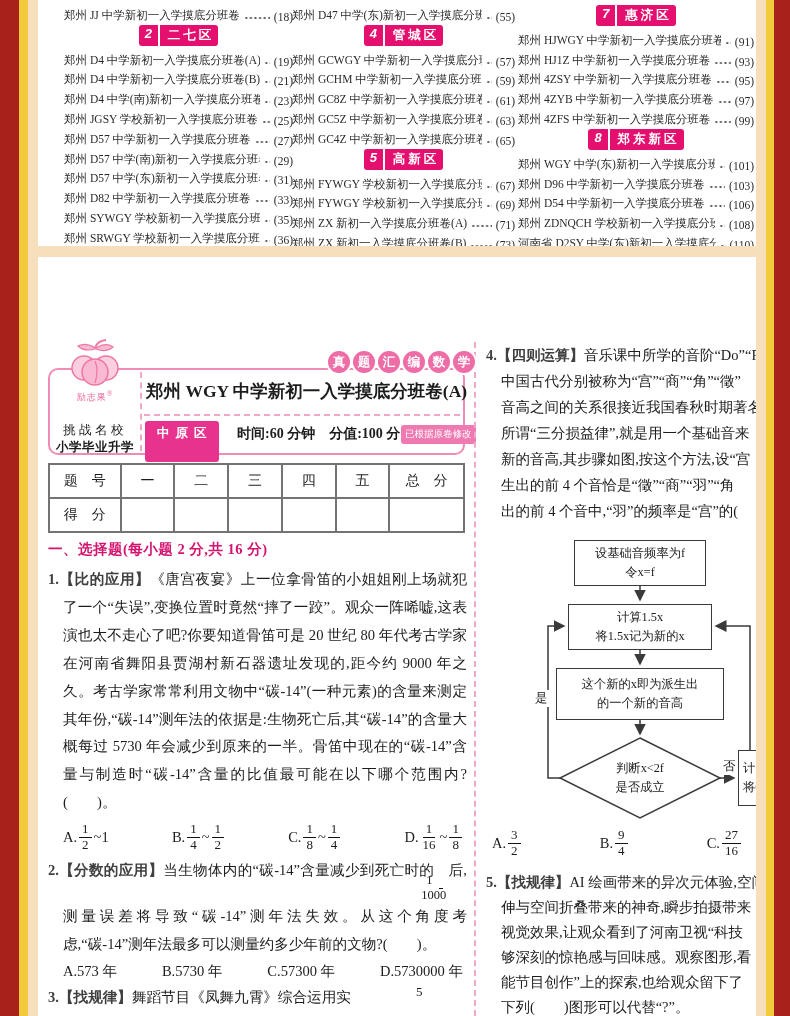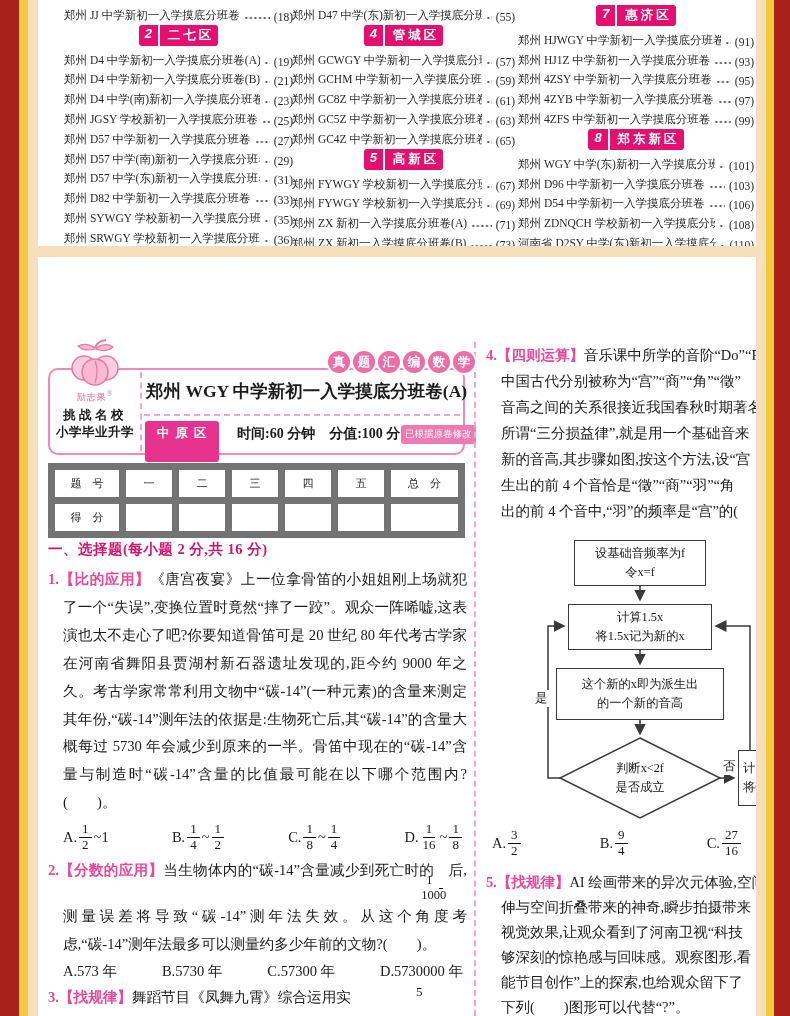--- a/index.html
+++ b/index.html
@@ -35,44 +35,44 @@
   .toc-badge .num { font-style:italic; font-size:13px; padding:1px 6px 2px 6px; border-right:2px solid #fff; }
   .toc-badge .bnm { font-size:12.5px; letter-spacing:3px; padding:2px 4px 2px 8px; }
 
   
   .hd-box { position:absolute; left:48px; top:368px; width:417px; height:87px;
       border:2px solid #f08ab6; border-radius:10px; background:#fff; }
   .hd-vdiv { position:absolute; left:140px; top:372px; height:79px; border-left:2px dashed #f2a6c8; }
   .hd-hdiv { position:absolute; left:144px; top:414px; width:316px; border-top:2px dashed #f2a6c8; }
   .brand { position:absolute; left:52px; top:338px; width:86px; text-align:center; z-index:5; }
   .brand .lz { color:#ec67a0; font-size:9px; letter-spacing:1px; margin-top:-3px; }
-  .brand .sl1 { font-size:12.5px; font-weight:bold; letter-spacing:3.5px; margin-top:3px; }
+  .brand .sl1 { font-size:12.5px; font-weight:normal; letter-spacing:3.5px; margin-top:18px; }
   .brand .sl2 { font-size:12.5px; font-weight:bold; letter-spacing:0.5px; }
   .pills { position:absolute; left:328px; top:351px; display:flex; gap:3px; z-index:6; }
   .pill { width:22px; height:22px; border-radius:50%; background:#ee6da6; color:#fff;
       font-family:"Liberation Sans",sans-serif; font-weight:bold; font-size:12.5px;
       line-height:22px; text-align:center; box-shadow:0 0 0 2px #fff; }
   .paper-title { position:absolute; left:146px; top:379px; width:316px; text-align:center;
       font-size:17.5px; font-weight:bold; white-space:nowrap; }
   .district { position:absolute; left:145px; top:421px; background:#e7338d; color:#fff;
       font-family:"Liberation Sans",sans-serif; font-weight:bold; font-size:12.5px;
       letter-spacing:6px; padding:4px 6px 20px 12px; border-radius:3px; }
   .meta { position:absolute; left:237px; top:425px; font-size:14px; font-weight:bold; }
   .note-badge { position:absolute; left:401px; top:425px; background:#ef7ab2; color:#fff;
       font-family:"Liberation Sans",sans-serif; font-size:9.5px; padding:3px 4px; border-radius:3px; }
 
   
   .score-table { position:absolute; left:48px; top:463px; width:417px; border-collapse:collapse; }
-  .score-table td { border:7px solid #737373; height:34px; text-align:center; font-size:11px; }
+  .score-table td { border:2px solid #737373; height:34px; text-align:center; font-size:14px; }
 
   
   .lcol { position:absolute; left:48px; top:540px; width:419px; z-index:2; }
   .sec-title { font-size:14.5px; color:#d4156f; font-weight:bold; letter-spacing:0.5px; height:22px; margin-bottom:4px; }
   .qp { font-size:14.6px; line-height:27.9px; text-align:justify; padding-left:15px; text-indent:-15px; }
-  .qtag { color:#ec4899; font-weight:bold; }
+  .qtag { color:#404040; font-weight:bold; }
   .opt-row { display:flex; justify-content:space-between; align-items:center;
       padding:0 4px 0 15px; height:36px; margin:2px 0; font-size:14.5px; }
   .opt-row.plain { height:26px; margin:0; }
   .opt { display:inline-flex; align-items:center; gap:1px; white-space:nowrap; }
   .frac { display:inline-flex; flex-direction:column; align-items:center; line-height:1.12;
       font-size:13px; vertical-align:middle; margin:0 1px; }
   .frac .fn { border-bottom:1.3px solid #111; padding:0 3px; }
   .frac .fd { padding:0 2px; }
   .q2frac { display:inline-flex; flex-direction:column; align-items:center; line-height:1.1;
       font-size:12.5px; vertical-align:-9px; margin:0 2px; }

